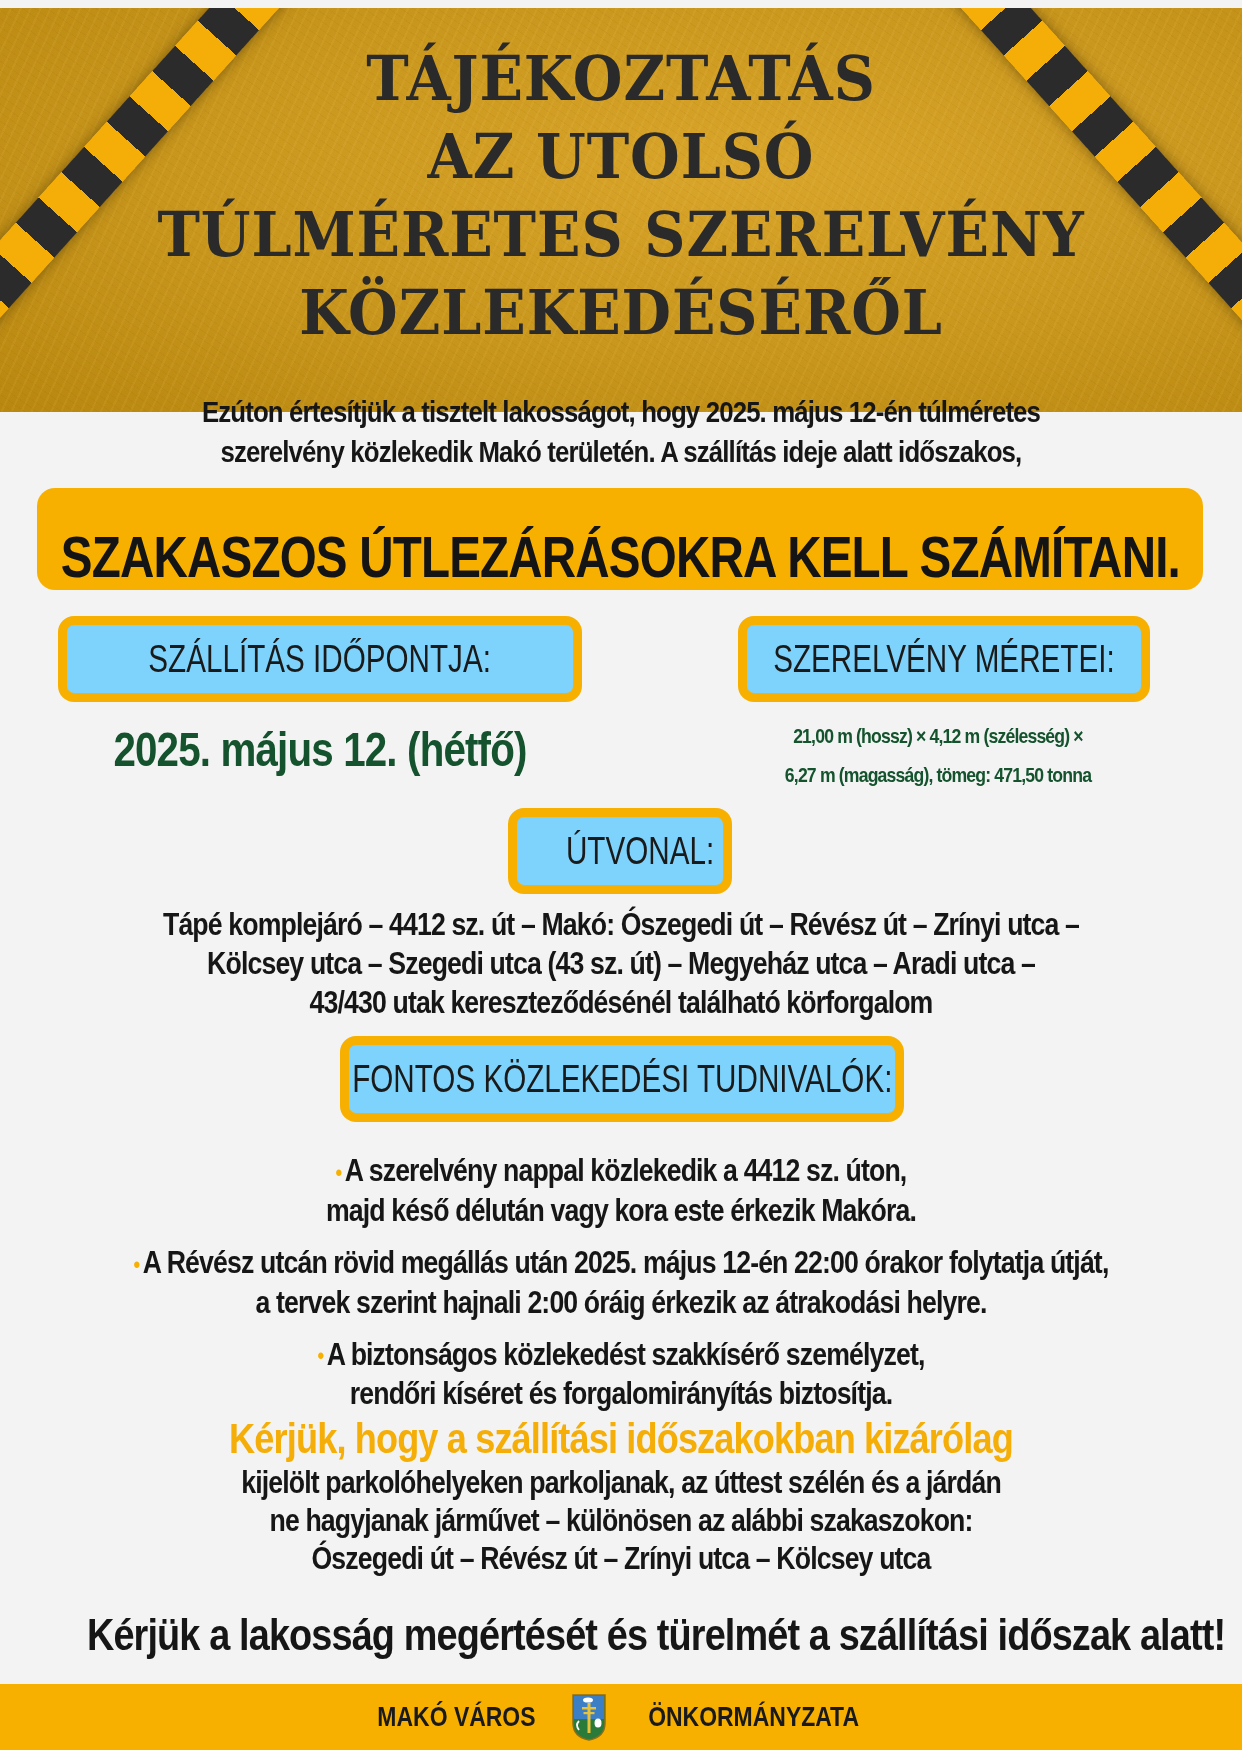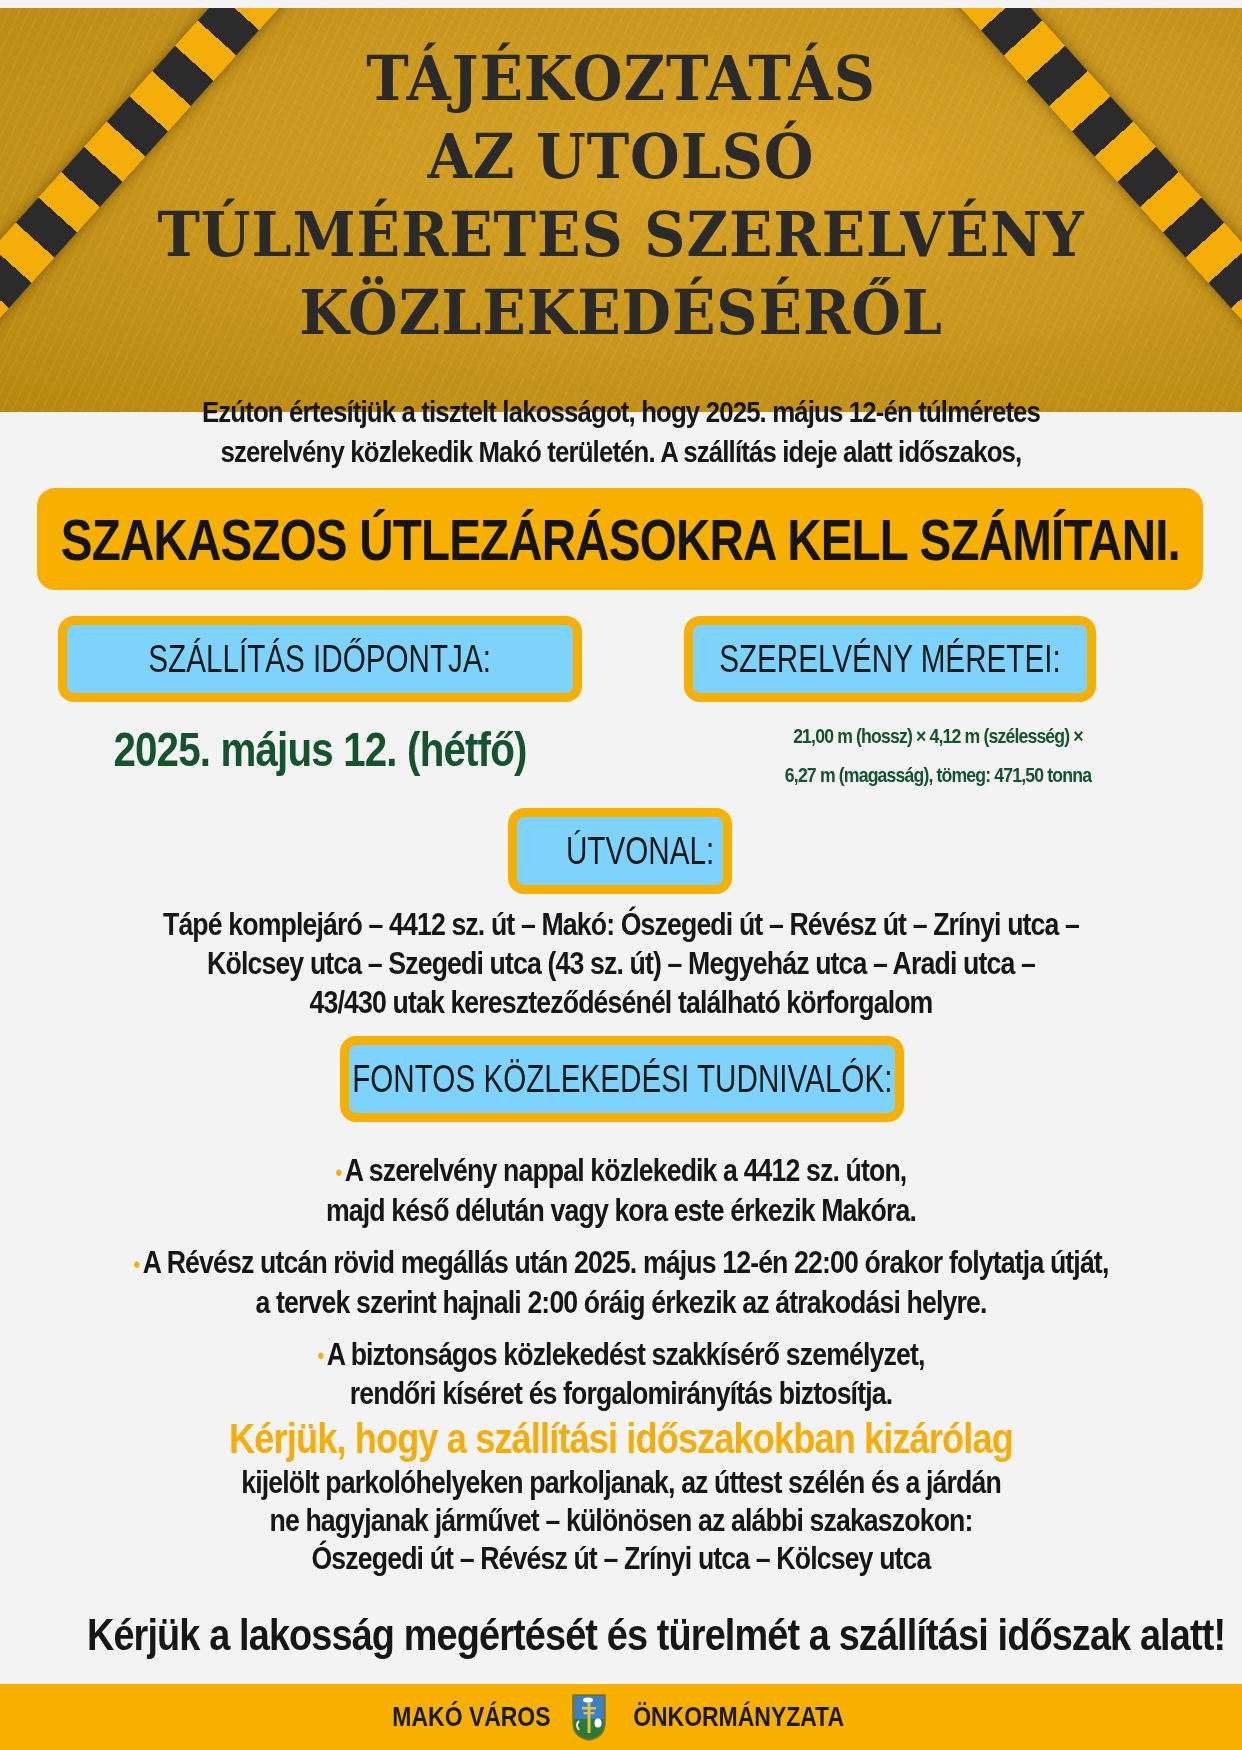--- a/index.html
+++ b/index.html
@@ -43,21 +43,21 @@
 
   .intro {
     position: absolute; left: 60px; right: 60px; top: 392px;
     text-align: center; font-weight: bold; font-size: 30px; line-height: 40px;
     letter-spacing: -1px;
     transform: scaleX(0.86);
   }
   .banner {
     position: absolute; left: 37px; top: 488px; width: 1166px; height: 102px;
     background: #f8b000; border-radius: 18px;
-    display: flex; align-items: center; justify-content: center;
+    display: flex; align-items: flex-end; justify-content: center;
   }
   .banner span {
     font-weight: bold; font-size: 58px; letter-spacing: -1px;
     transform: scaleX(0.82); white-space: nowrap; color: #141414;
   }
   .label-box {
     position: absolute; background: #7dd3fc; border: 9px solid #f8b000; border-radius: 16px;
     display: flex; align-items: center; justify-content: center;
   }
   .label-box span {
@@ -85,21 +85,21 @@
   }
   .please .accent { color: #f5ae08; font-weight: bold; font-size: 42px; line-height: 50px; letter-spacing: -1px; }
   .please .body { font-weight: bold; font-size: 31px; line-height: 38px; letter-spacing: -1px; }
   .closing {
     position: absolute; left: 0; right: 0; top: 1610px; text-align: center;
     font-weight: bold; font-size: 44px; letter-spacing: -1px;
     transform: scaleX(0.86); white-space: nowrap;
   }
   .footer {
     position: absolute; left: 0; top: 1684px; width: 1242px; height: 66px;
-    background: #f8b000; display: flex; align-items: center; justify-content: center; gap: 3px;
+    background: #f8b000; display: flex; align-items: center; justify-content: center; gap: 18px;
   }
   .footer .ftext { font-weight: bold; font-size: 28px; color: #1a1a1a; transform: scaleX(0.82); white-space: nowrap; }
   .crest { width: 36px; height: 48px; }
 </style>
 </head>
 <body>
 
 <div class="header">
   <div class="texture"></div>
   <div class="stripe left"></div>
@@ -121,21 +121,21 @@
   <span>SZAKASZOS ÚTLEZÁRÁSOKRA KELL SZÁMÍTANI.</span>
 </div>
 
 <div class="label-box" style="left:58px; top:616px; width:524px; height:86px;">
   <span>SZÁLLÍTÁS IDŐPONTJA:</span>
 </div>
 <div class="val-text" style="left:58px; width:524px; top:722px; font-size:48px; letter-spacing:-1px;">
   <div style="transform:scaleX(0.84);">2025. május 12. (hétfő)</div>
 </div>
 
-<div class="label-box" style="left:684px; top:616px; width:412px; height:86px;">
+<div class="label-box" style="left:738px; top:616px; width:412px; height:86px;">
   <span>SZERELVÉNY MÉRETEI:</span>
 </div>
 <div class="val-text" style="left:648px; width:580px; top:716px; font-size:21px; line-height:39px; letter-spacing:-1px;">
   <div style="transform:scaleX(0.84);">21,00 m (hossz) × 4,12 m (szélesség) ×</div>
   <div style="transform:scaleX(0.84);">6,27 m (magasság), tömeg: 471,50 tonna</div>
 </div>
 
 <div class="label-box" style="left:508px; top:808px; width:224px; height:86px;padding-left:40px;">
   <span>ÚTVONAL:</span>
 </div>

